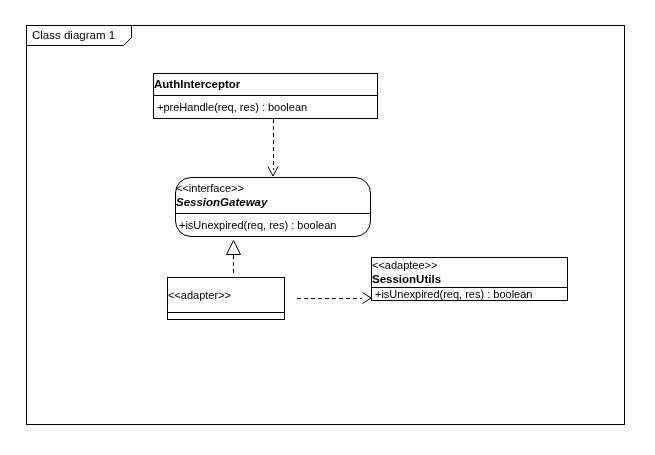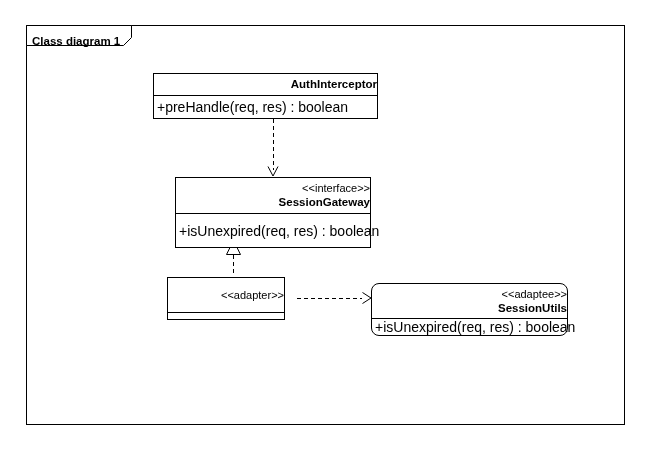--- a/index.html
+++ b/index.html
@@ -17,69 +17,69 @@
     border: 1px solid #000000;
     box-sizing: border-box;
     background: #ffffff;
   }
   .overlay {
     position: absolute; left: 0; top: 0;
     width: 655px; height: 455px;
   }
   .tab-label {
     position: absolute;
-    left: 32px; top: 33px; width: 94px; height: 17px;
-    font-size: 11.5px; font-weight: bold;
+    left: 32px; top: 27px; width: 94px; height: 17px;
+    font-size: 11.5px; font-weight: normal;
     line-height: 17px;
     white-space: nowrap;
   }
   .uml-class {
     position: absolute;
     background: #ffffff;
     border: 1px solid #000000;
     box-sizing: border-box;
     display: flex;
     flex-direction: column;
   }
   .uml-title {
     display: flex;
     flex-direction: column;
     justify-content: center;
-    align-items: flex-end;
+    align-items: flex-start;
     border-bottom: 1px solid #000000;
     box-sizing: border-box;
     text-align: center;
   }
   .uml-stereotype {
     font-size: 11px; font-weight: normal; line-height: 14px;
     white-space: nowrap;
   }
   .uml-name {
     font-size: 11.5px; font-weight: bold; line-height: 15px;
     white-space: nowrap;
   }
-  .uml-name.italic { }
+  .uml-name.italic { font-style: italic; }
   .uml-ops {
     flex: 1;
     display: flex;
     align-items: center;
     padding-left: 3px;
-    font-size: 14px;
+    font-size: 11px;
     white-space: nowrap;
   }
   .uml-empty-compartment { flex: 1; }
 
   
   #cls-auth   { left: 153px; top: 73px;  width: 225px; height: 46px; }
   #cls-auth .uml-title { height: 22px; }
-  #cls-gateway{ left: 175px; top: 177px; width: 196px; height: 71px; }
+  #cls-gateway{ left: 175px; top: 177px; width: 196px; height: 60px; border-radius: 16px; }
   #cls-gateway .uml-title { height: 36px; }
   #cls-adapter{ left: 167px; top: 277px; width: 118px; height: 43px; }
   #cls-adapter .uml-title { height: 35px; }
-  #cls-utils  { left: 371px; top: 283px; width: 197px; height: 53px; border-radius: 8px; }
+  #cls-utils  { left: 371px; top: 257px; width: 197px; height: 44px; }
   #cls-utils .uml-title { height: 40px; }
 </style>
 </head>
 <body>
 
 <div class="canvas">
 
   <div class="frame-border"></div>
 
   <svg class="overlay" viewBox="0 0 655 455" xmlns="http://www.w3.org/2000/svg">

